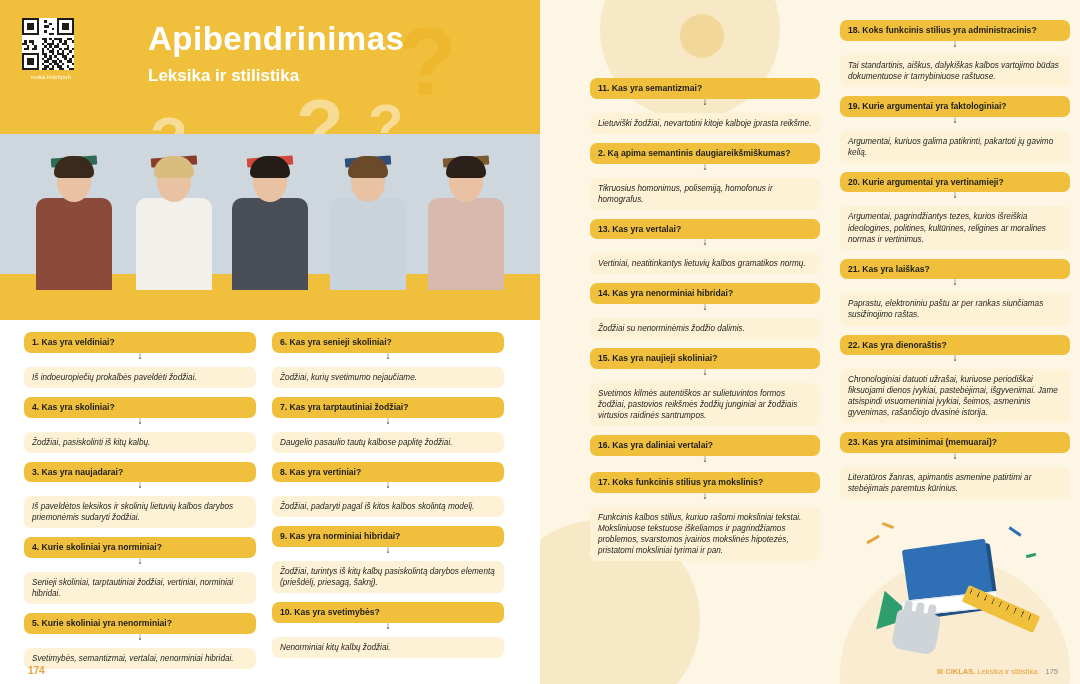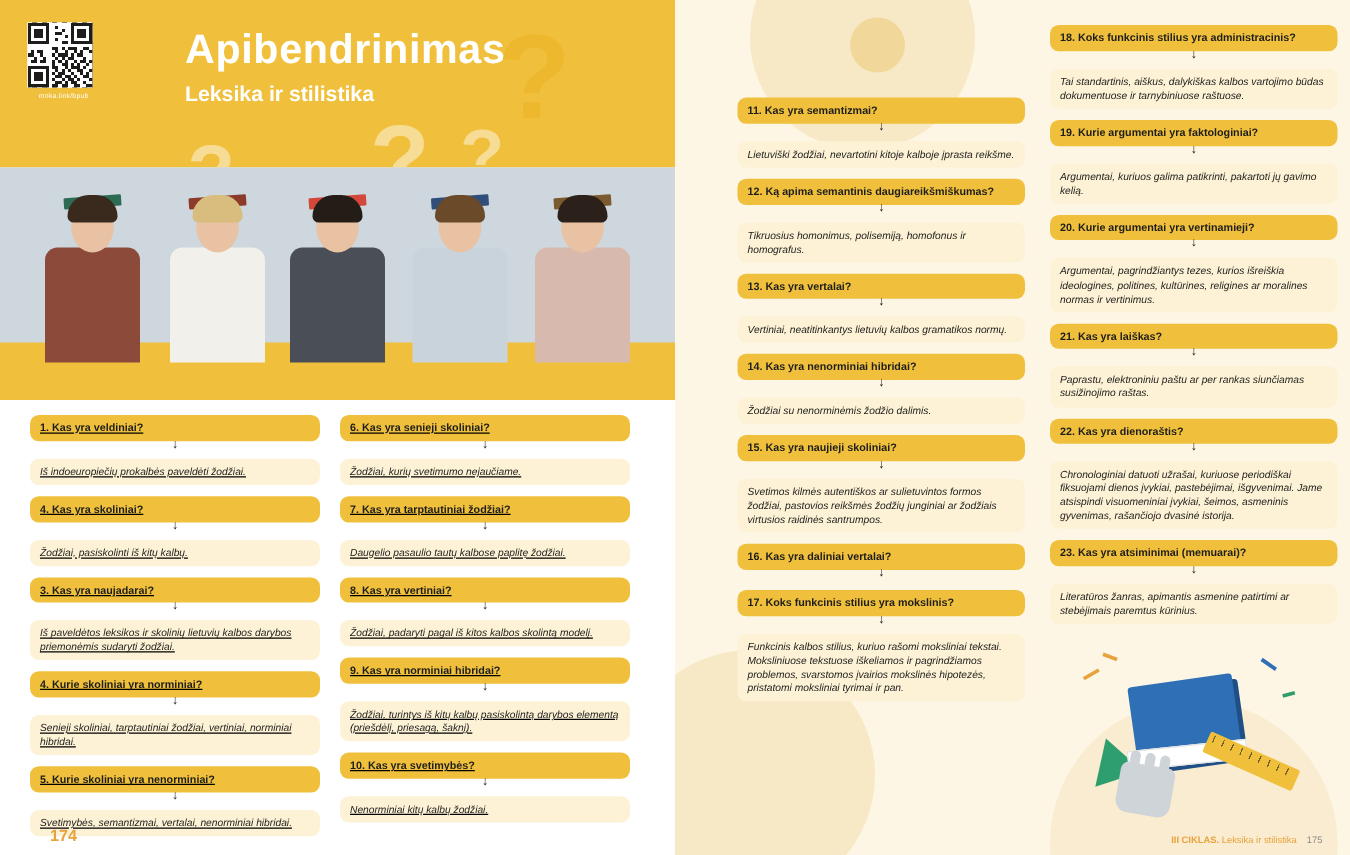--- a/index.html
+++ b/index.html
@@ -72,21 +72,21 @@
   .pm-1 { left:36px; }
   .pm-2 { left:136px; }
   .pm-3 { left:232px; }
   .pm-4 { left:330px; }
   .pm-5 { left:428px; }
 
   .panel-left {
     position:absolute; left:0; top:320px; width:540px; height:364px;
     background:#ffffff;
   }
-  .col { position:absolute; width:232px;text-decoration:underline; }
+  .col { position:absolute; width:232px; }
   .col-a { left:24px; top:12px; }
   .col-b { left:272px; top:12px; }
 
   .qbox {
     background:#f0c03c; color:#1d1d1b;
     font-size:8.6px; font-weight:bold;
     border-radius:7px; padding:5px 8px;
     line-height:1.25;
   }
   .abox {
@@ -98,22 +98,22 @@
   }
   .qa { margin-bottom:9px; position:relative; }
   .arrow {
     position:absolute; left:50%; transform:translateX(-50%);
     color:#1d1d1b; font-size:10px; line-height:7px;
     margin-top:-1px;
   }
   .arrow-wrap { height:7px; position:relative; }
 
   .folio-left {
-    position:absolute; left:40px; bottom:8px;
-    font-size:13px; color:#e8a33d; font-weight:bold;
+    position:absolute; left:28px; bottom:8px;
+    font-size:10px; color:#e8a33d; font-weight:bold;
   }
 
   
   .blob { position:absolute; border-radius:50%; background:#f7e6bd; }
   .blob-1 { left:60px; top:-60px; width:180px; height:180px; background:#f8e9c6; }
   .blob-2 { left:140px; top:14px; width:44px; height:44px; background:#f2d79a; }
   .blob-3 { left:-40px; top:520px; width:200px; height:200px; background:#f8e9c6; }
   .blob-4 { left:300px; top:560px; width:230px; height:230px; background:#f9ecd0; }
 
   .rcol { position:absolute; width:230px; }
@@ -411,21 +411,21 @@
 
   <div class="rcol rcol-a" id="col-right-a">
       <div class="qa">
         <div class="qbox">11. Kas yra semantizmai?</div>
         <div class="arrow-wrap">
           <span class="arrow">↓</span>
         </div>
         <div class="abox">Lietuviški žodžiai, nevartotini kitoje kalboje įprasta reikšme.</div>
       </div>
       <div class="qa">
-        <div class="qbox">12. Ką apima semantinis daugiareikšmiškumas?</div>
+        <div class="qbox">2. Ką apima semantinis daugiareikšmiškumas?</div>
         <div class="arrow-wrap">
           <span class="arrow">↓</span>
         </div>
         <div class="abox">Tikruosius homonimus, polisemiją, homofonus ir homografus.</div>
       </div>
       <div class="qa">
         <div class="qbox">13. Kas yra vertalai?</div>
         <div class="arrow-wrap">
           <span class="arrow">↓</span>
         </div>

